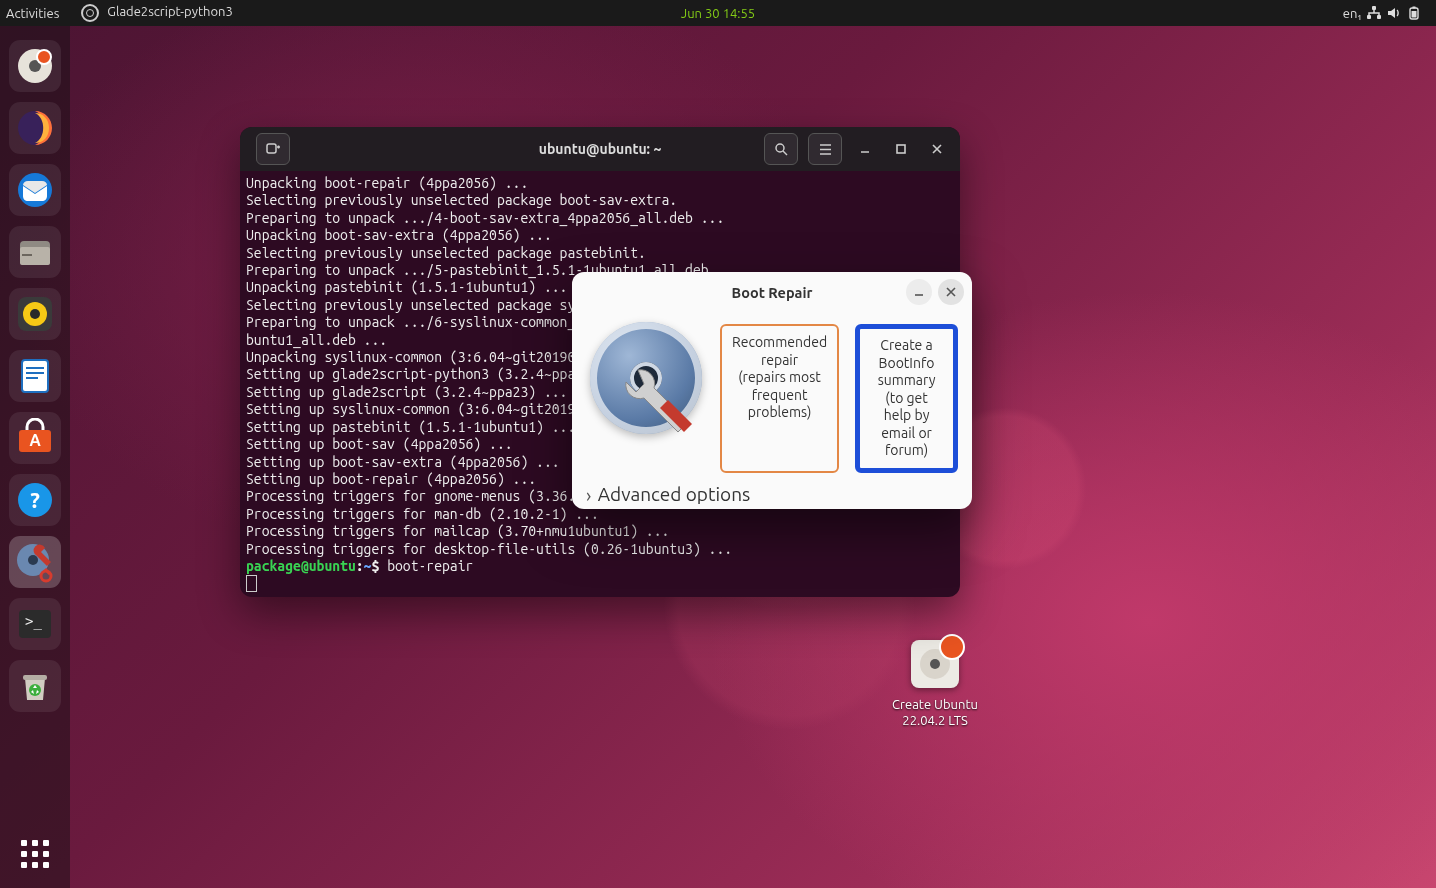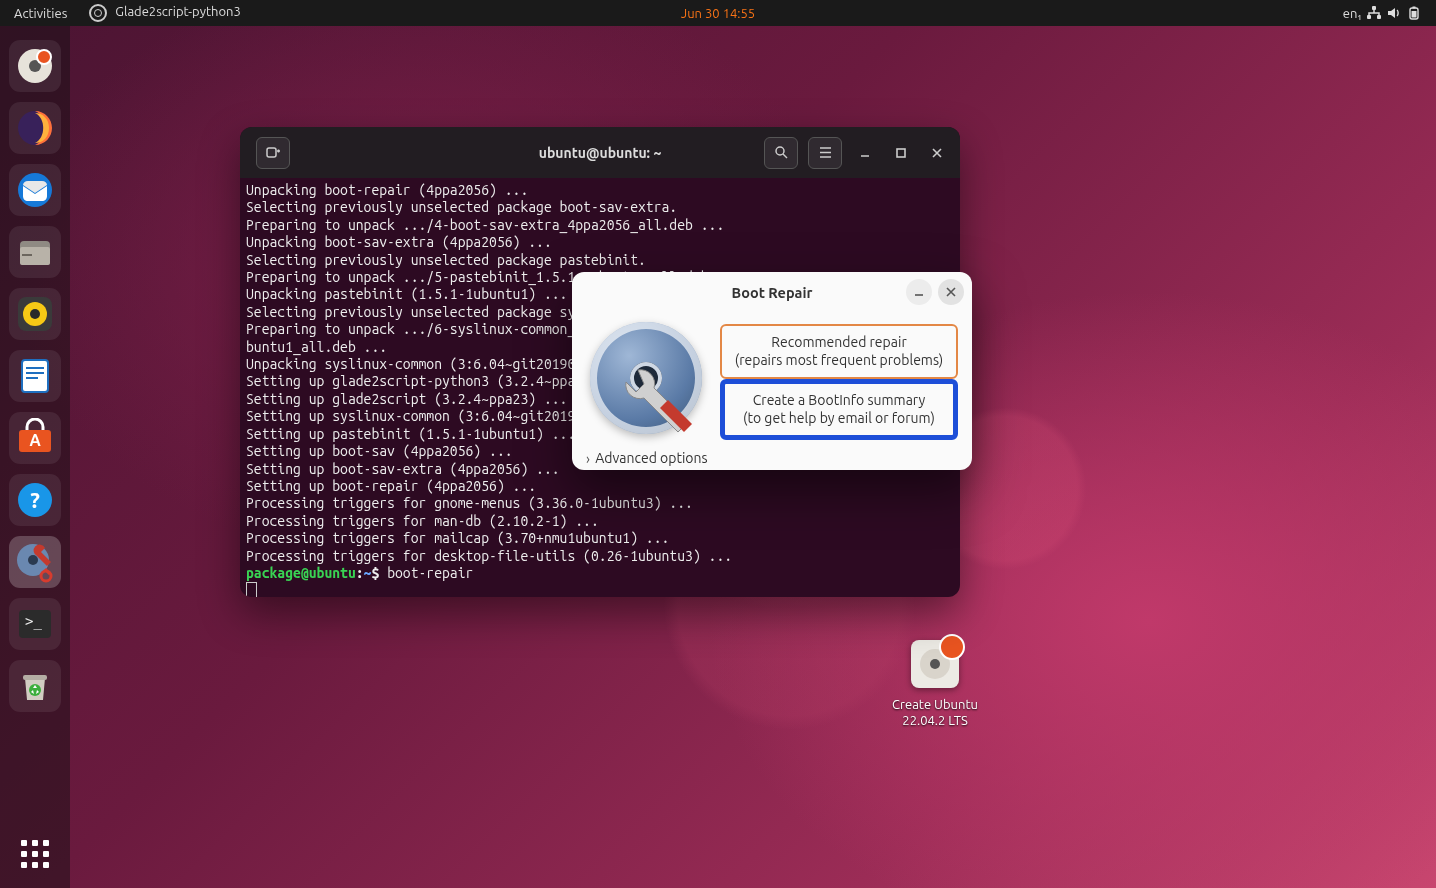--- a/index.html
+++ b/index.html
@@ -8,22 +8,22 @@
   radial-gradient(ellipse 700px 500px at 30% 30%,#7a1f48 0%,transparent 60%),
   radial-gradient(ellipse 800px 600px at 80% 70%,#c0396a 0%,transparent 55%),
   radial-gradient(ellipse 400px 300px at 55% 55%,#d4547e 0%,transparent 40%),
   linear-gradient(135deg,#4a1432 0%,#6a1a3e 40%,#9b2c56 75%,#c8466f 100%)}
 #wallpaper:after{content:'';position:absolute;inset:0;background:
   radial-gradient(circle 280px at 55% 68%,rgba(180,60,100,.28) 40%,transparent 45%),
   radial-gradient(circle 180px at 70% 55%,rgba(220,80,120,.22) 40%,transparent 45%)}
 
 
 #topbar{position:absolute;top:0;left:0;right:0;height:26px;background:#1a1a1a;color:#ddd;display:flex;align-items:center;font-size:13px;z-index:5}
-#topbar .left{display:flex;align-items:center;padding-left:14px;gap:22px}
-#topbar .center{position:absolute;left:50%;transform:translateX(-50%);color:#f97316}
+#topbar .left{display:flex;align-items:center;padding-left:6px;gap:22px}
+#topbar .center{position:absolute;left:50%;transform:translateX(-50%);color:#84cc16}
 #topbar .right{margin-left:auto;display:flex;align-items:center;gap:4px;padding-right:14px}
 #topbar .icon{width:16px;height:16px;display:inline-flex;align-items:center;justify-content:center}
 #topbar .app-label{display:flex;gap:8px}
 .cog{display:inline-block;width:14px;height:14px;border-radius:50%;border:2px solid #ccc;position:relative}
 .cog:before{content:'';position:absolute;inset:3px;border-radius:50%;border:1px solid #ccc}
 
 
 #dock{position:absolute;top:26px;left:0;bottom:0;width:70px;background:rgba(15,15,15,.45);z-index:4;display:flex;flex-direction:column;align-items:center;padding-top:14px;gap:10px}
 .dock-item{width:52px;height:52px;border-radius:11px;display:flex;align-items:center;justify-content:center;position:relative;background:rgba(255,255,255,.08)}
 .dock-item.sel{background:rgba(255,255,255,.22)}
@@ -32,21 +32,21 @@
 .nine span{background:#fff;border-radius:1px}
 
 
 #desktop-icon{position:absolute;top:640px;left:904px;width:62px;text-align:center;color:#fff;z-index:2}
 #desktop-icon .tile{width:48px;height:48px;margin:0 auto;border-radius:8px;background:#eceae4;display:flex;align-items:center;justify-content:center;position:relative;box-shadow:0 2px 6px rgba(0,0,0,.4)}
 #desktop-icon .badge{position:absolute;top:-6px;right:-6px;width:22px;height:22px;border-radius:50%;background:#e95420;border:2px solid #fff}
 #desktop-icon .labels{margin-top:8px;font-size:13px;text-shadow:0 1px 2px rgba(0,0,0,.9);line-height:1.25;white-space:nowrap;text-align:center;margin-left:-40px;margin-right:-40px}
 
 
 #term{position:absolute;top:127px;left:240px;width:720px;height:470px;background:#2d0a22;border-radius:12px;box-shadow:0 16px 40px rgba(0,0,0,.45);z-index:3;overflow:hidden}
-#term-hdr{height:51px;background:#221d22;display:flex;align-items:center;position:relative;color:#ddd;font-size:14px}
+#term-hdr{height:44px;background:#221d22;display:flex;align-items:center;position:relative;color:#ddd;font-size:14px}
 #term-hdr .title{position:absolute;left:50%;transform:translateX(-50%);font-weight:600}
 #term-hdr .left-btn{margin-left:16px;width:32px;height:30px;border:1px solid #555;border-radius:6px;display:flex;align-items:center;justify-content:center;background:#302a30}
 #term-hdr .rbtns{margin-left:auto;display:flex;gap:10px;padding-right:10px;align-items:center}
 .hbtn{width:32px;height:30px;border:1px solid #555;border-radius:6px;display:flex;align-items:center;justify-content:center;color:#ccc;background:#302a30}
 .cbtn{width:26px;height:26px;display:flex;align-items:center;justify-content:center;color:#ccc}
 #term-body{padding:4px 6px;font-family:'Ubuntu Mono','DejaVu Sans Mono',monospace;font-size:14px;line-height:17.4px;color:#eee;white-space:pre}
 .pr-u{color:#39d353;font-weight:bold}
 .pr-h{color:#eee;font-weight:bold}
 .pr-p{color:#6aa7ff;font-weight:bold}
 .cursor{display:inline-block;width:9px;height:15px;border:1px solid #ccc;vertical-align:text-bottom}
@@ -58,24 +58,24 @@
 #boot-hdr .wbtns{margin-left:auto;display:flex;gap:6px;padding-right:8px}
 .wbtn{width:26px;height:26px;border-radius:50%;background:#ececec;display:flex;align-items:center;justify-content:center;color:#555;font-size:14px}
 .wbtn.close{background:#e2e2e2}
 #boot .sub{font-weight:700;text-align:center;padding:6px 10px 8px;color:#333;font-size:14.5px}
 #boot .mid{display:flex;padding:6px 14px 2px 14px;gap:14px}
 .logo{width:120px;height:120px;flex:none;position:relative}
 .logo .disc{position:absolute;inset:4px;border-radius:50%;background:radial-gradient(circle at 35% 30%,#9fb7d6 0%,#5a7aa6 60%,#37506e 100%);box-shadow:inset 0 0 0 7px rgba(255,255,255,.65),0 3px 8px rgba(0,0,0,.25)}
 .logo .hole{position:absolute;top:44px;left:44px;width:32px;height:32px;border-radius:50%;background:#1e2a3a;box-shadow:inset 0 0 0 4px #cfd8e4}
 .logo .wrench{position:absolute;top:34px;left:34px;width:84px;height:84px}
 .logo .wrench svg{width:100%;height:100%}
-.choices{flex:1;display:flex;flex-direction:column;gap:0;padding-top:6px}
+.choices{flex:1;display:flex;flex-direction:row;gap:16px;padding-top:6px}
 .bigbtn{border:5px solid #1d4ed8;border-radius:6px;padding:8px 10px;text-align:center;background:#fafafa;cursor:pointer;color:#333;line-height:1.25}
 .bigbtn.rec{border:2px solid #e38745;color:#333}
-#adv{padding:8px 14px 4px;color:#333;cursor:pointer;font-size:14px}
+#adv{padding:8px 14px 4px;color:#333;cursor:pointer;font-size:19px}
 #adv .chev{display:inline-block;transform:translateY(1px);margin-right:2px;color:#555}
 #boot-ftr{display:flex;padding:6px 14px 14px;gap:10px}
 .btn{border:1px solid #c9c2bb;border-radius:6px;padding:6px 14px;background:#fafafa;color:#333;cursor:pointer}
 .spacer{flex:1}
 
 svg{display:block}
 </style>
 </head>
 <body>
 

